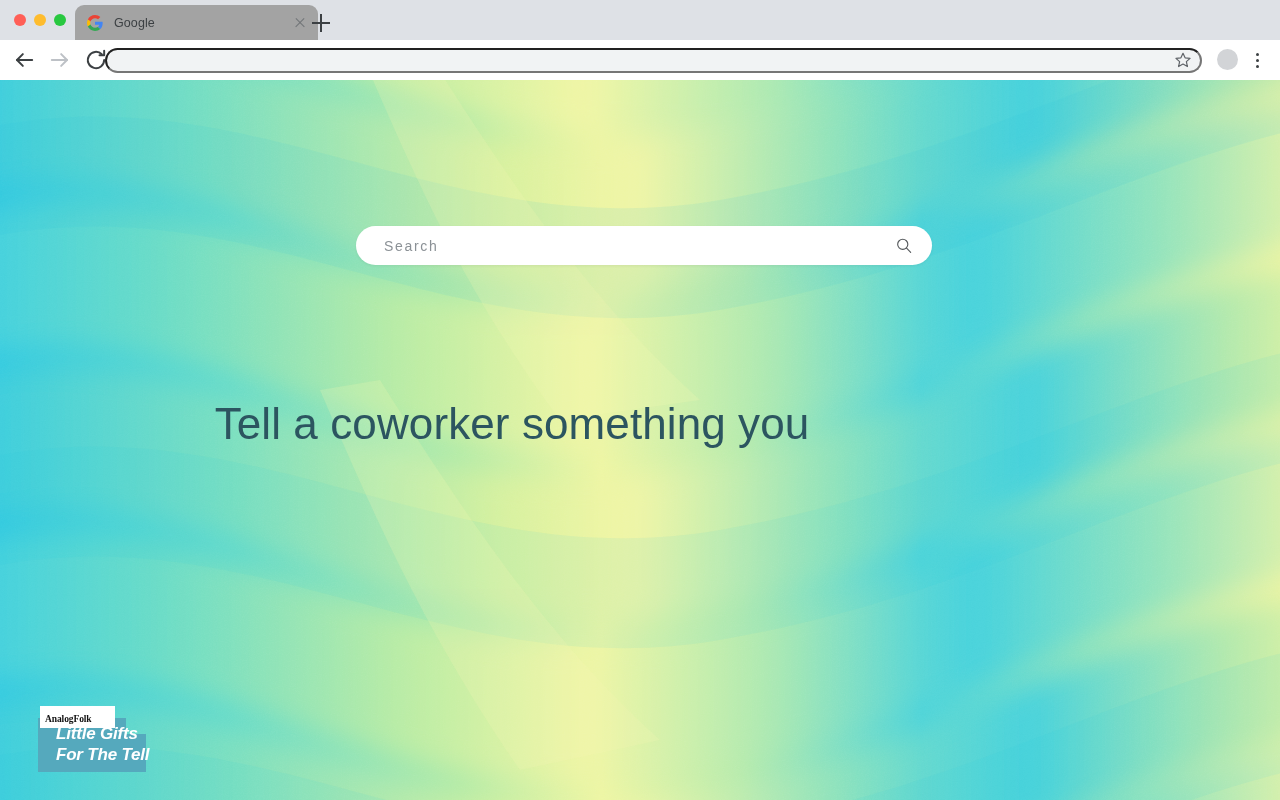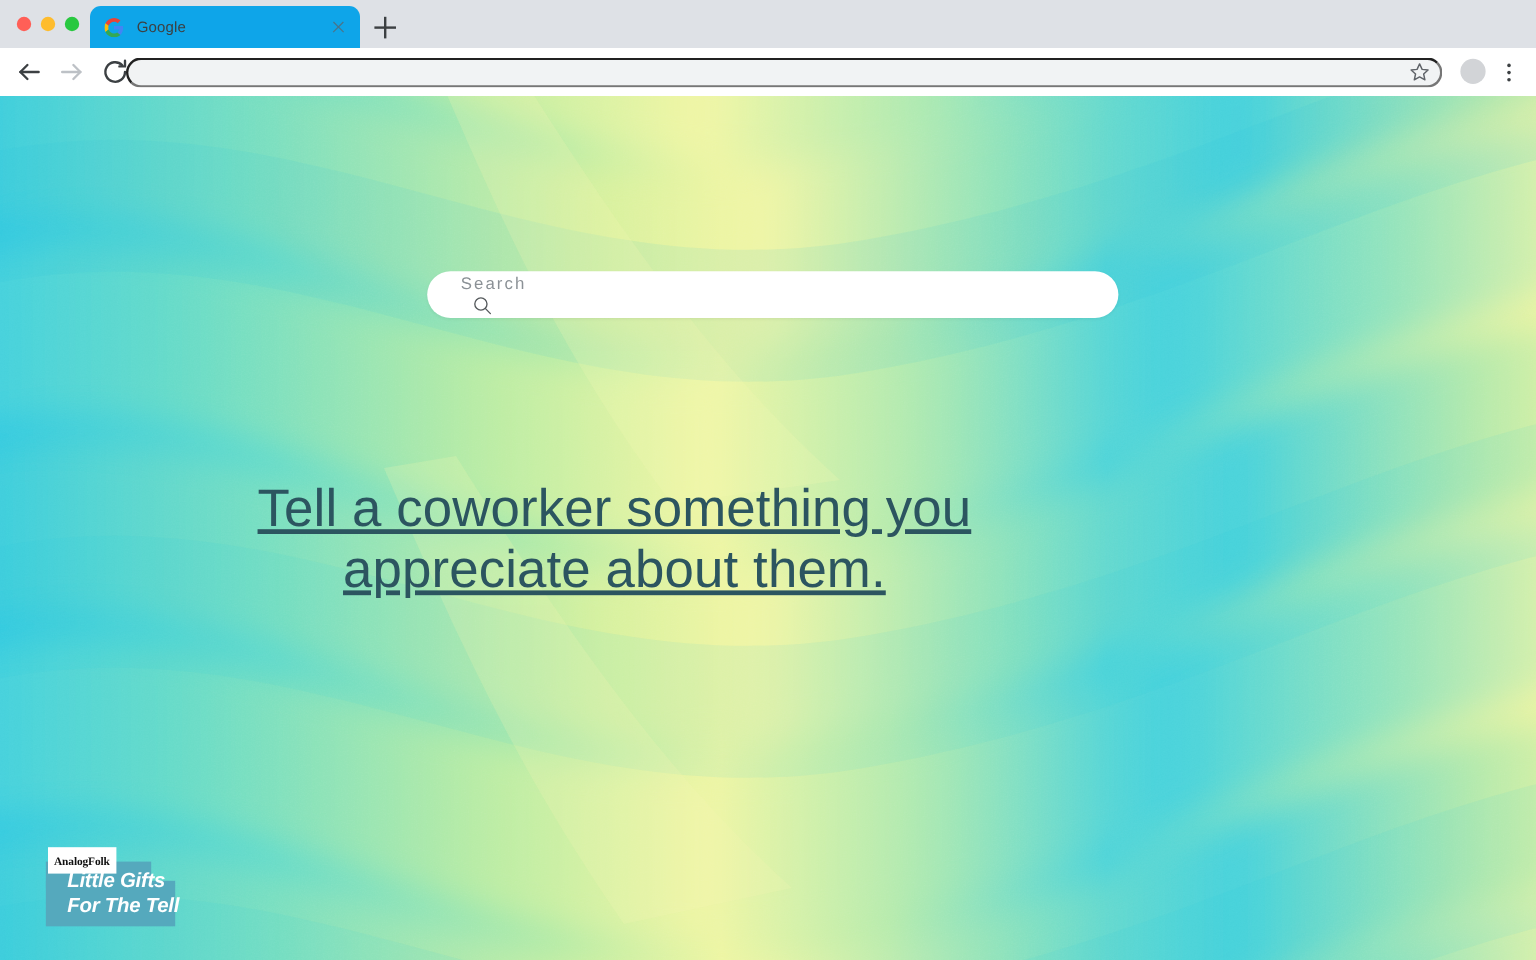--- a/index.html
+++ b/index.html
@@ -45,23 +45,23 @@
   }
   .tl-dot { width: 12px; height: 12px; border-radius: 50%; }
   .tl-red    { background: #ff5f57; }
   .tl-yellow { background: #febc2e; }
   .tl-green  { background: #28c840; }
 
   .tab {
     position: absolute;
     left: 75px;
     top: 5px;
-    width: 225px;
+    width: 243px;
     height: 35px;
-    background: #0ea5e9;
+    background: #a3a3a3;
     border-radius: 9px 9px 0 0;
     display: flex;
     align-items: center;
     padding: 0 10px 0 12px;
   }
   .tab-favicon {
     width: 16px; height: 16px;
     flex: 0 0 16px;
     margin-right: 11px;
     position: relative;
@@ -195,24 +195,23 @@
     width: 576px;
     height: 39px;
     z-index: 5;
   }
   .search-box {
     width: 100%;
     height: 100%;
     background: #ffffff;
     border-radius: 20px;
     display: flex;
-    align-items: flex-start;
+    align-items: center;
     padding: 0 18px 0 28px;
     box-shadow: 0 1px 3px rgba(0,0,0,0.06);
-    flex-direction: column;
   }
   .search-input {
     flex: 1 1 auto;
     border: none;
     outline: none;
     background: transparent;
     font-family: "Liberation Sans", sans-serif;
     font-size: 14px;
     letter-spacing: 1.7px;
     color: #555a5e;
@@ -231,21 +230,20 @@
     top: 318px;
     width: 1024px;
     text-align: center;
     font-family: "Liberation Sans", sans-serif;
     font-weight: 300;
     font-size: 44px;
     line-height: 51px;
     letter-spacing: 0.1px;
     color: #2c5560;
     z-index: 5;
-    text-decoration: underline;
   }
   .quote-line { display: block; }
 
   
   .logo {
     position: absolute;
     left: 38px;
     bottom: 28px;
     width: 112px;
     height: 68px;
@@ -260,21 +258,21 @@
   .logo-bg-bot {
     position: absolute;
     left: 0; top: 30px;
     width: 108px; height: 38px;
     background: #55a9bd;
   }
   .logo-badge {
     position: absolute;
     left: 2px; top: 2px;
     background: #ffffff;
-    padding: 2px 5px 2px 5px;
+    padding: 2px 23px 2px 5px;
     z-index: 2;
   }
   .logo-badge-text {
     font-family: "Liberation Serif", serif;
     font-weight: bold;
     font-size: 9.5px;
     color: #111111;
     letter-spacing: -0.1px;
     line-height: 11px;
     white-space: nowrap;
@@ -464,21 +462,20 @@
           <svg width="20" height="20" viewBox="0 0 24 24" fill="none" stroke="#55595c" stroke-width="1.35" stroke-linecap="round">
             <circle cx="10.5" cy="10" r="6.1"></circle>
             <line x1="15.1" y1="14.6" x2="20" y2="19.6"></line>
           </svg>
         </span>
       </div>
     </div>
 
     <div class="quote">
       <span class="quote-line">Tell a coworker something you</span>
-      <span class="quote-line">appreciate about them.</span>
     </div>
 
     <div class="logo">
       <div class="logo-bg-top"></div>
       <div class="logo-bg-bot"></div>
       <div class="logo-badge">
         <span class="logo-badge-text">AnalogFolk</span>
       </div>
       <div class="logo-script">
         <span class="logo-script-line">Little Gifts</span>

